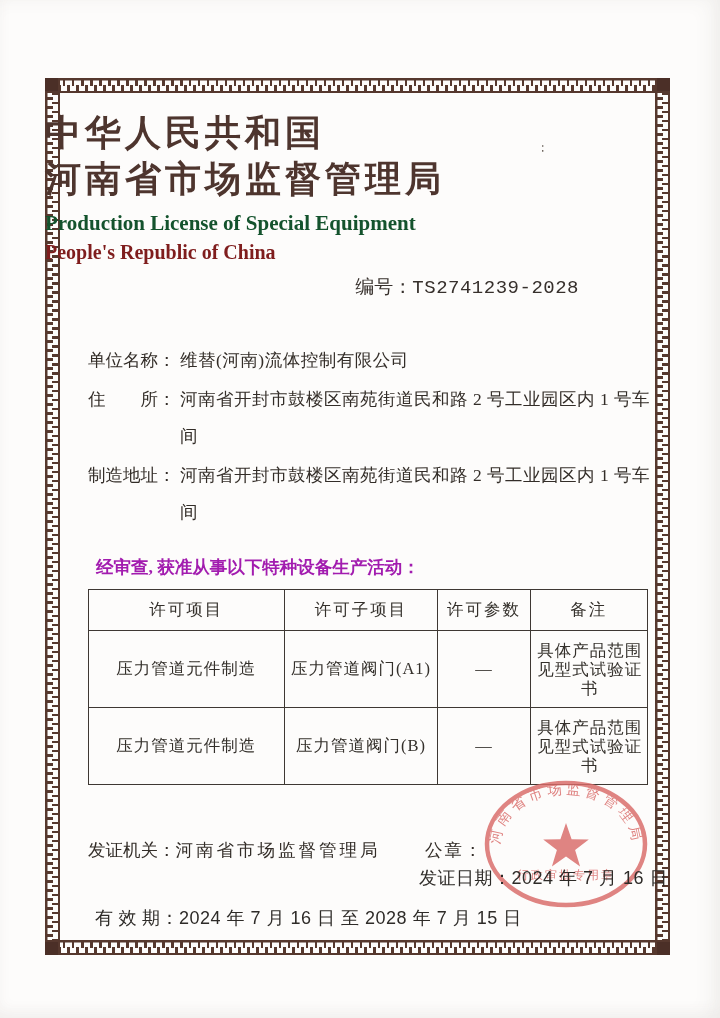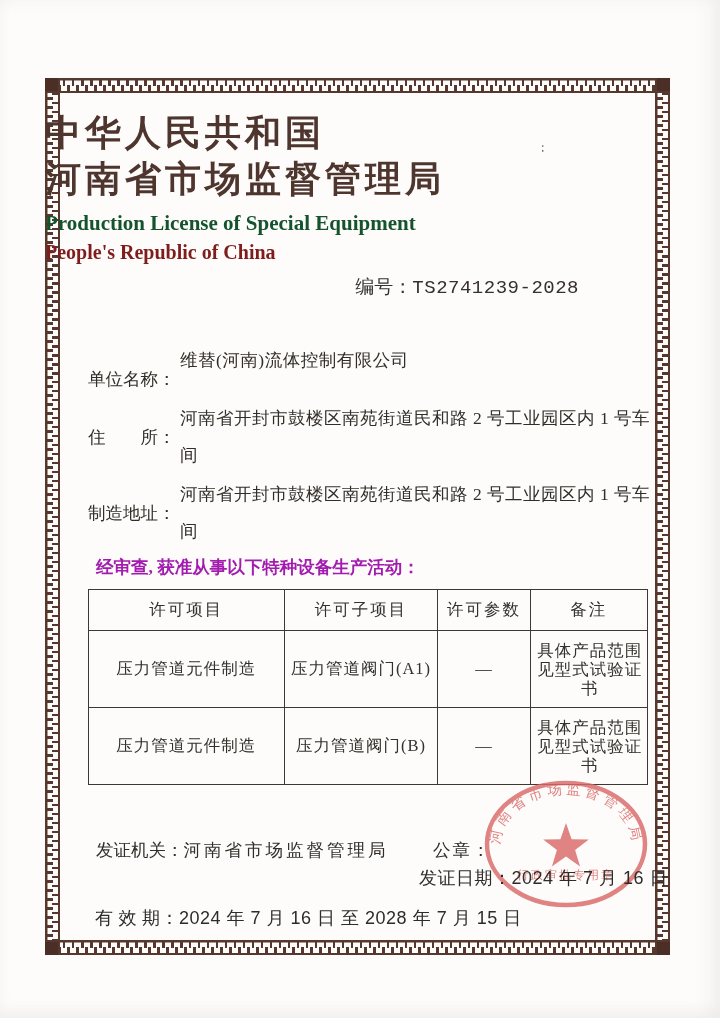--- a/index.html
+++ b/index.html
@@ -49,37 +49,37 @@
   .title-en2{font-size:20px;font-weight:bold;color:#7f1d1d;line-height:28px;}
 
   
   .license-line{position:absolute;left:45px;top:274px;width:625px;box-sizing:border-box;
     text-align:right;padding-right:115px;font-size:19px;color:#37302c;margin-left:24px;}
   .license-no{font-family:"Liberation Mono", monospace;font-size:19px;letter-spacing:.5px;}
 
   
   .fields{position:absolute;left:88px;top:340px;width:566px;color:#332d28;}
   .field{display:flex;font-size:17.5px;line-height:37px;margin-top:2px;}
-  .field-label{flex:0 0 auto;min-width:92px;white-space:nowrap;margin-top:19px;}
+  .field-label{flex:0 0 auto;min-width:92px;white-space:nowrap;}
   .field-value{flex:1;letter-spacing:.5px;font-family:Liberation Serif, serif;}
 
   .approval-note{position:absolute;left:96px;top:555px;font-size:17.5px;color:#a21caf;font-weight:bold;}
 
   
   table.license{position:absolute;left:88px;top:589px;width:560px;border-collapse:collapse;
     color:#34302b;padding-left:27px;}
   table.license,table.license th,table.license td{border:1.7px solid #3e3833;}
   table.license th{height:38px;font-size:16.5px;font-weight:normal;letter-spacing:2px;}
   table.license td{height:68px;font-size:16.5px;text-align:center;letter-spacing:1px;}
   td.remark{font-size:15px;line-height:19px;text-align:left;padding:4px 4px 4px 6px;letter-spacing:1.5px;}
   .col1{width:35%}.col2{width:27.5%}.col3{width:16.5%}.col4{width:21%}
   .dash{font-size:18px;}
 
   
-  .issuer-line{position:absolute;left:88px;top:838px;width:566px;font-size:17.5px;color:#332d28;margin-left:8px;}
+  .issuer-line{position:absolute;left:88px;top:838px;width:566px;font-size:17.5px;color:#332d28;}
   .issuer-value{letter-spacing:3px;}
   .seal-caption{position:absolute;left:337px;top:0;letter-spacing:2px;}
   .issue-date-line{position:absolute;top:866px;right:52px;font-size:18px;color:#2e2b28;
     font-family:"Liberation Sans", sans-serif;z-index:6;letter-spacing:.5px;}
   .issue-date-label{font-family:Liberation Sans, sans-serif;}
   .valid-line{position:absolute;left:95px;top:898px;font-size:18px;color:#2e2b28;
     font-family:"Liberation Sans", sans-serif;letter-spacing:.5px;margin-top:8px;}
   .valid-label{font-family:"Liberation Serif", serif;}
 
   

